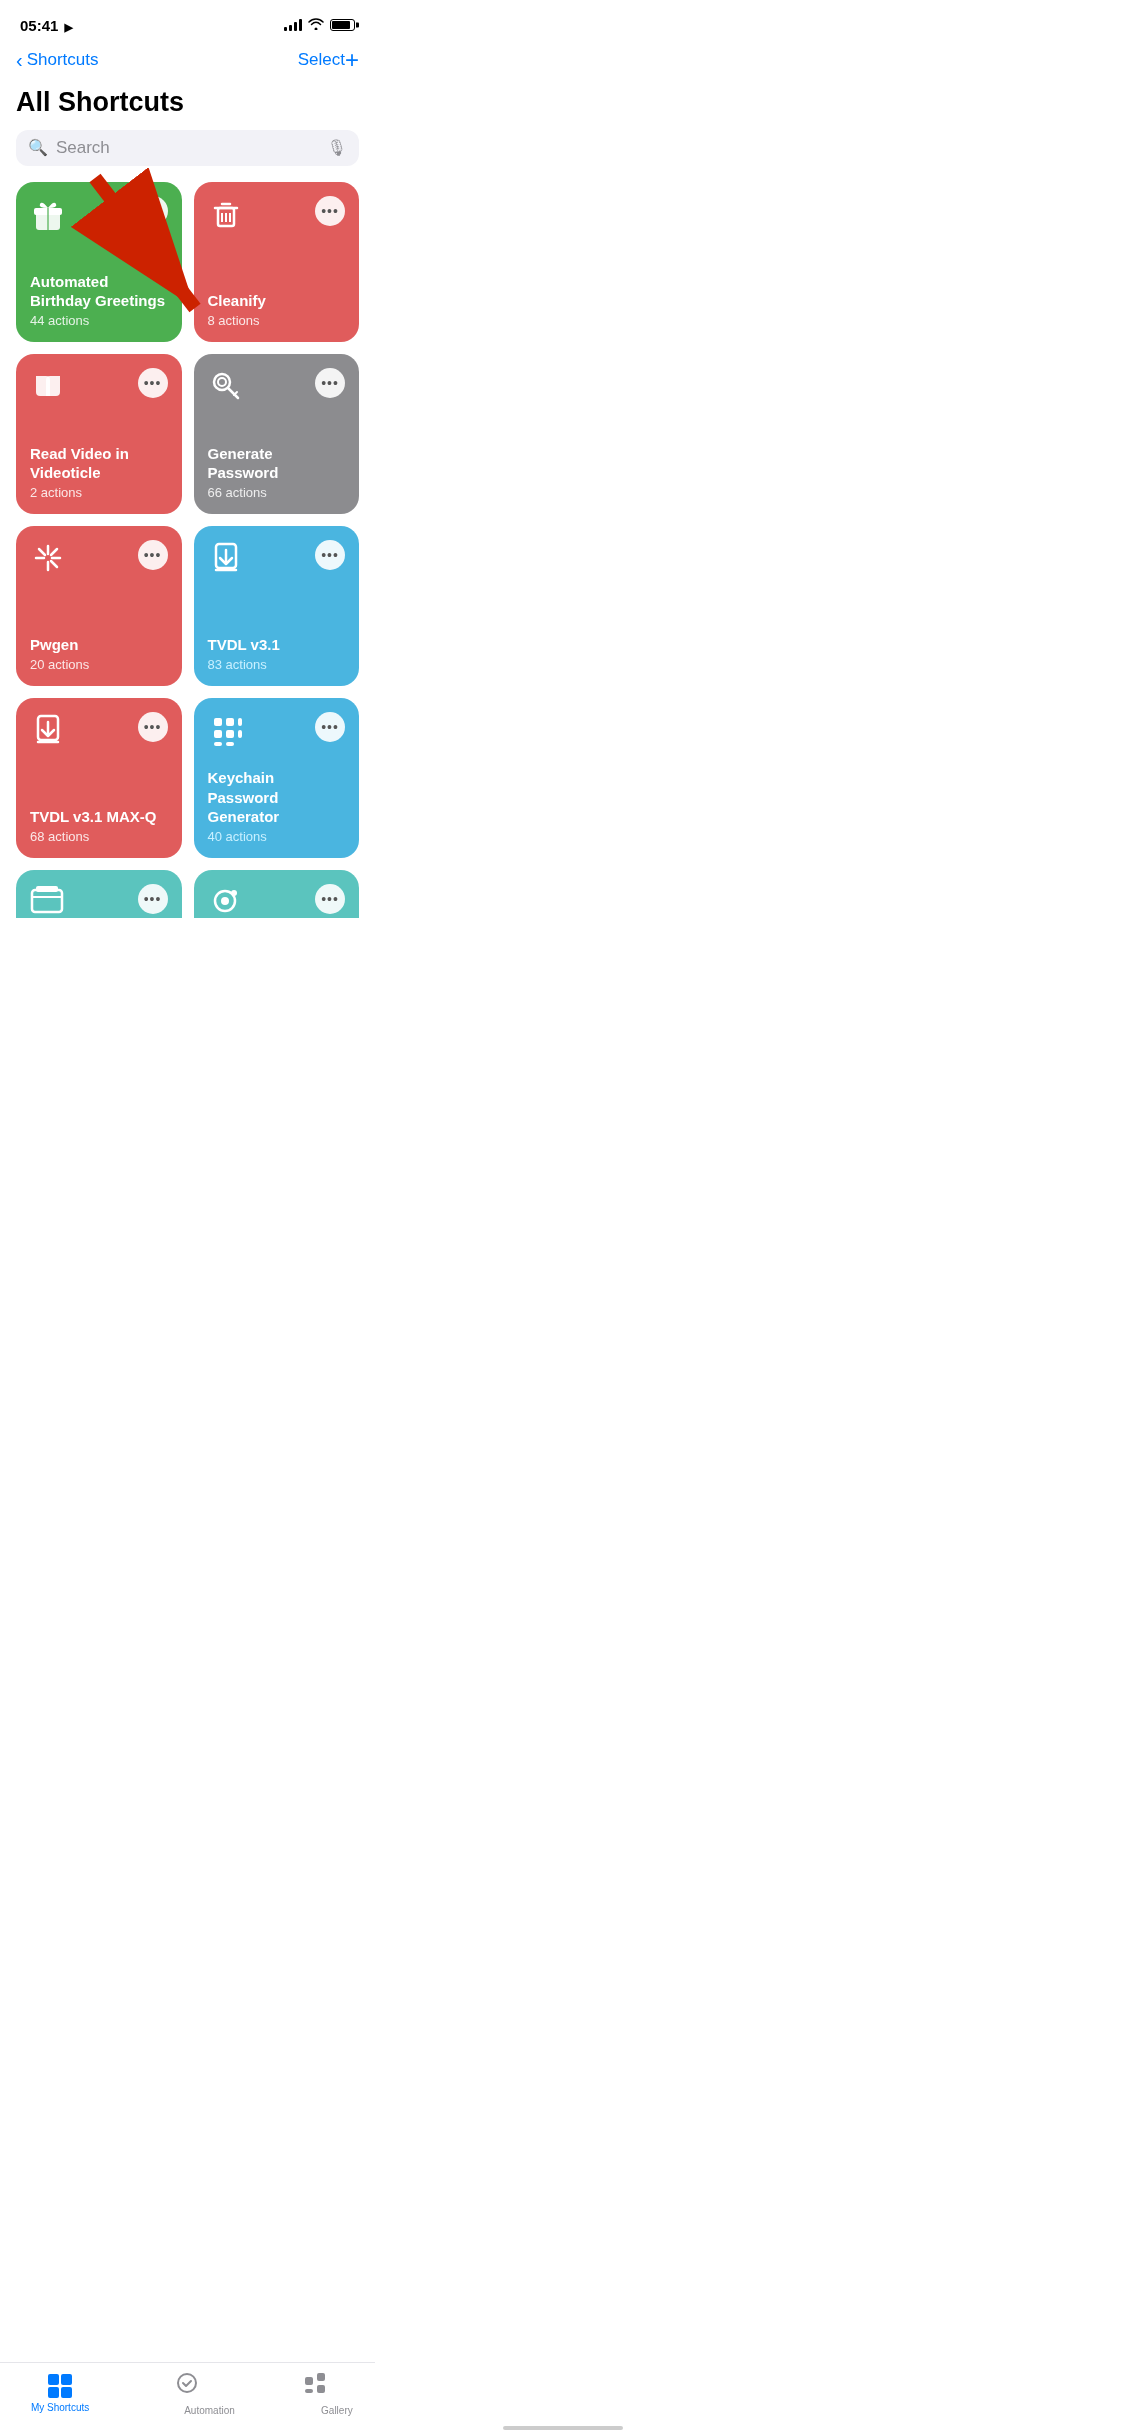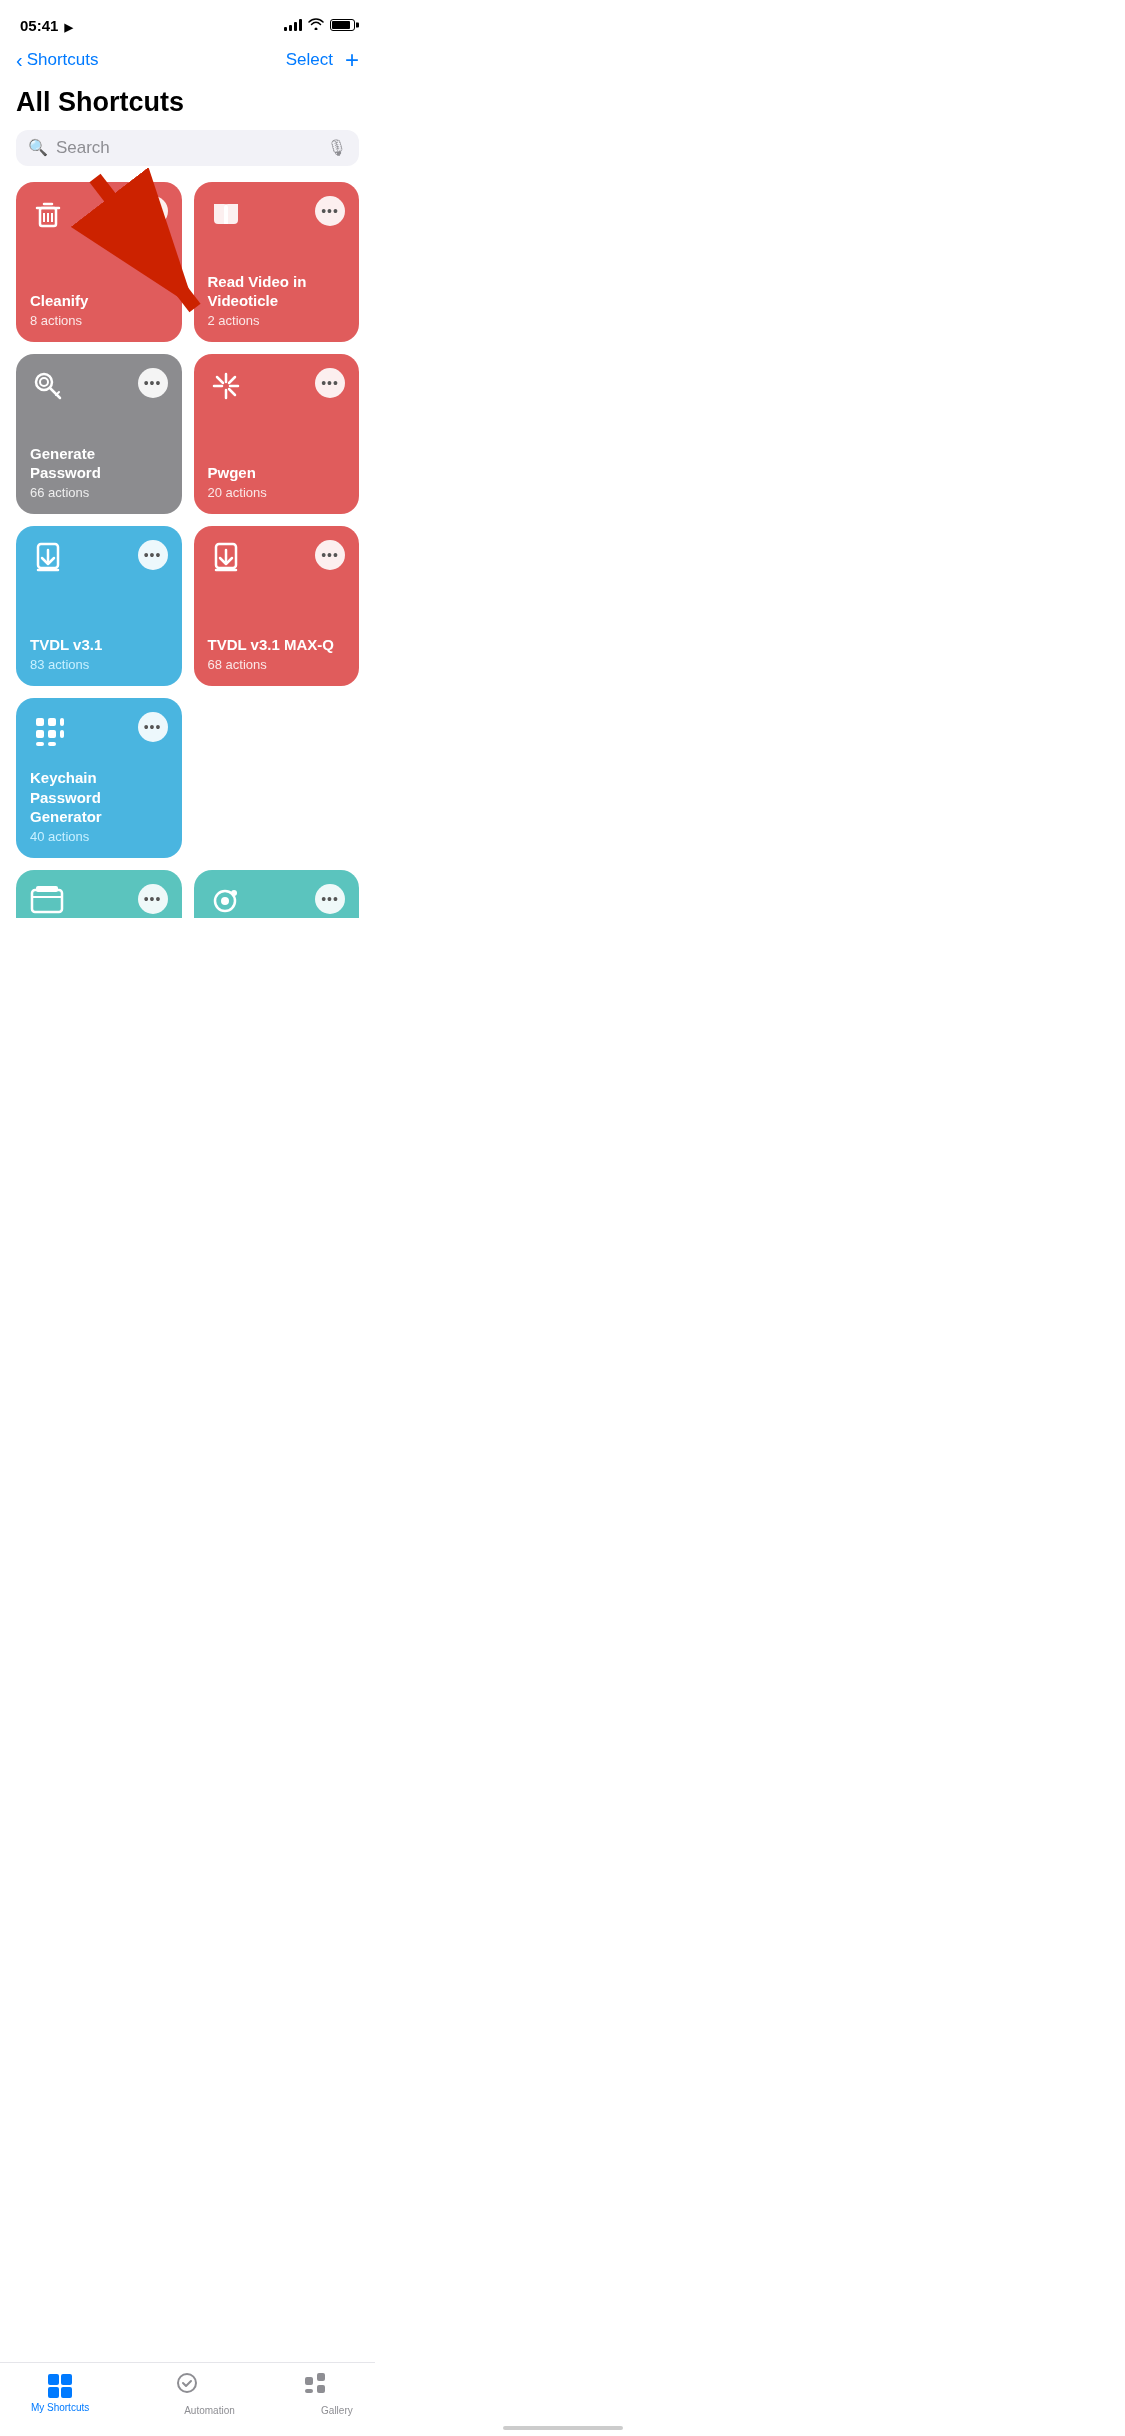--- a/index.html
+++ b/index.html
@@ -95,21 +95,21 @@
       cursor: pointer;
     }
     .nav-back-chevron {
       font-size: 20px;
       color: #007AFF;
       line-height: 1;
     }
     .nav-actions {
       display: flex;
       align-items: center;
-      gap: 12px;
+      gap: 0;
     }
     .nav-select {
       color: #007AFF;
       font-size: 17px;
       cursor: pointer;
     }
     .nav-plus {
       color: #007AFF;
       font-size: 24px;
       font-weight: 300;
@@ -366,20 +366,37 @@
 
 <div class="search-container">
   <div class="search-bar">
     <span class="search-icon-sym">🔍</span>
     <span class="search-input-text">Search</span>
     <span class="mic-icon">🎙</span>
   </div>
 </div>
 
 <div class="shortcuts-grid" id="shortcuts-grid">
+<div class="shortcut-card" style="background: rgb(76, 175, 80);">
+      <div class="card-top">
+        <span class="card-icon"><svg width="36" height="36" viewBox="0 0 36 36" fill="none">
+      <rect x="6" y="16" width="24" height="18" rx="3" fill="white" opacity="0.9"></rect>
+      <rect x="4" y="12" width="28" height="7" rx="2" fill="white"></rect>
+      <path d="M18 12 Q12 4 10 8 Q8 12 18 12 Q28 12 26 8 Q24 4 18 12Z" fill="white"></path>
+      <line x1="18" y1="12" x2="18" y2="34" stroke="rgba(76,175,80,0.6)" stroke-width="2"></line>
+    </svg></span>
+        <div class="card-more">
+          <span class="card-more-dots">•••</span>
+        </div>
+      </div>
+      <div class="card-bottom">
+        <div class="card-name">Automated Birthday Greetings</div>
+        <div class="card-actions">44 actions</div>
+      </div>
+    </div>
     <div class="shortcut-card" style="background: rgb(224, 92, 92);">
       <div class="card-top">
         <span class="card-icon"><svg width="36" height="36" viewBox="0 0 36 36" fill="none">
       <rect x="10" y="12" width="16" height="18" rx="2" stroke="white" stroke-width="2.5"></rect>
       <line x1="7" y1="12" x2="29" y2="12" stroke="white" stroke-width="2.5" stroke-linecap="round"></line>
       <line x1="14" y1="8" x2="22" y2="8" stroke="white" stroke-width="2.5" stroke-linecap="round"></line>
       <line x1="14" y1="17" x2="14" y2="26" stroke="white" stroke-width="2"></line>
       <line x1="18" y1="17" x2="18" y2="26" stroke="white" stroke-width="2"></line>
       <line x1="22" y1="17" x2="22" y2="26" stroke="white" stroke-width="2"></line>
     </svg></span>

